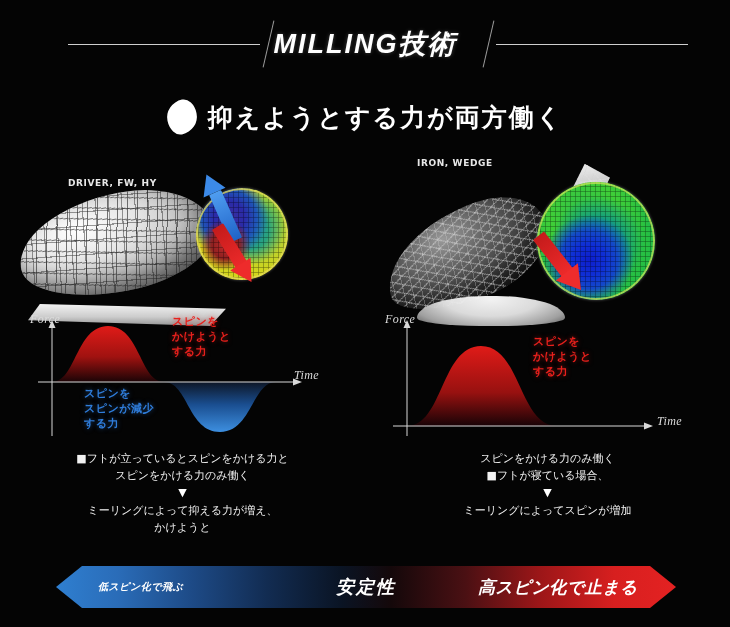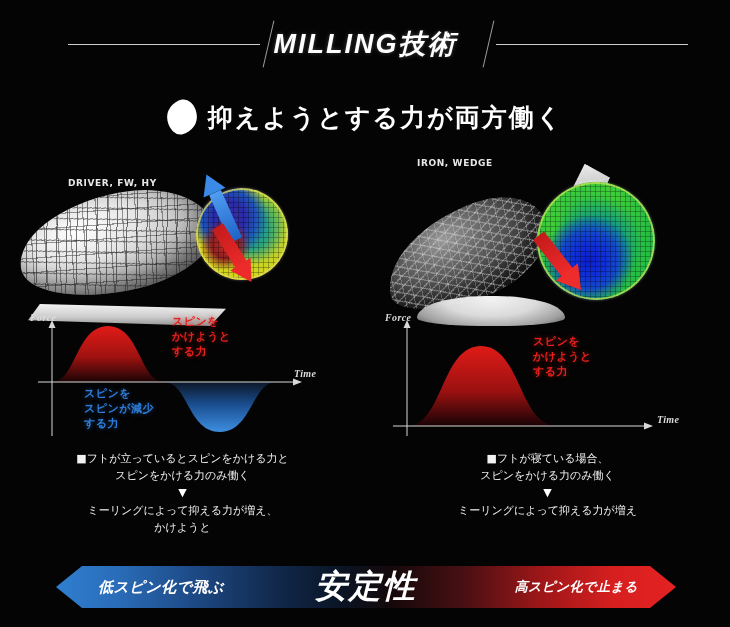--- a/index.html
+++ b/index.html
@@ -153,21 +153,21 @@
   .ground.right-g{left:52px;top:128px;width:148px;height:30px;
     background:radial-gradient(ellipse at 50% 10%, #ffffff 0%, #e6e6e6 45%, #a8a8a8 78%, #5a5a5a 100%);
     border-radius:50% 50% 46% 46% / 78% 78% 30% 30%;
     opacity:.95;}
 
   
   .graph{position:absolute;top:160px;width:310px;height:130px;}
   .panel.left .graph{left:30px;}
   .panel.right .graph{left:20px;}
 
-  .axis-label{position:absolute;font-style:italic;font-weight:bold;font-size:10px;
+  .axis-label{position:absolute;font-style:italic;font-weight:normal;font-size:12px;
               color:#dcdcdc;letter-spacing:.4px;
               font-family:"Liberation Serif",serif;}
 
   .gwrap{position:absolute;inset:0;}
   svg.gsvg{position:absolute;left:0;top:0;overflow:visible;}
 
   
   .gtext{position:absolute;font-weight:bold;font-size:11px;line-height:15px;
          letter-spacing:.5px;
          font-family:"DejaVu Sans","Liberation Sans",sans-serif;}
@@ -180,28 +180,28 @@
            font-family:"DejaVu Sans","Liberation Sans",sans-serif;}
   .caption .tri{display:block;color:#fff;font-size:11px;line-height:16px;margin:1px 0;}
 
   
   .bottombar{position:absolute;left:56px;top:566px;width:620px;height:42px;
     background:linear-gradient(90deg,
        #2f7fd0 0%, #2a6cb8 10%, #1d4a86 22%, #122c52 34%,
        #0a1424 46%, #14080a 54%, #4a1013 66%, #9c1618 78%, #d71f1f 90%, #e42222 100%);
     clip-path:polygon(0 50%, 26px 0, calc(100% - 26px) 0, 100% 50%, calc(100% - 26px) 100%, 26px 100%);
     display:flex;align-items:center;}
-  .bb-left{position:absolute;left:42px;font-weight:bold;font-style:italic;font-size:15px;
+  .bb-left{position:absolute;left:42px;font-weight:bold;font-style:italic;font-size:10px;
            color:#fff;letter-spacing:.5px;
            font-family:"DejaVu Sans","Liberation Sans",sans-serif;}
   .bb-center{position:absolute;left:0;width:620px;text-align:center;
-             font-weight:bold;font-style:italic;font-size:32px;color:#fff;
+             font-weight:bold;font-style:italic;font-size:18px;color:#fff;
              letter-spacing:2px;
              font-family:"DejaVu Sans","Liberation Sans",sans-serif;}
-  .bb-right{position:absolute;right:38px;font-weight:bold;font-style:italic;font-size:13px;
+  .bb-right{position:absolute;right:38px;font-weight:bold;font-style:italic;font-size:17px;
             color:#fff;letter-spacing:.5px;
             font-family:"DejaVu Sans","Liberation Sans",sans-serif;}
 </style>
 </head>
 <body>
 
 <div class="stage">
 
   <div class="header">
     <div class="hdr-line left"></div>
@@ -347,24 +347,24 @@
       </div>
 
       <div class="gtext red" style="left:148px;top:24px;">
         <div>スピンを</div>
         <div>かけようと</div>
         <div>する力</div>
       </div>
     </div>
 
     <div class="caption">
+      <div>スピンをかける力のみ働く</div>
       <div>■フトが寝ている場合、</div>
-      <div>スピンをかける力のみ働く</div>
       <span class="tri">▼</span>
-      <div>ミーリングによって抑える力が増え</div>
+      <div>ミーリングによってスピンが増加</div>
     </div>
   </div>
 
   <div class="bottombar">
     <div class="bb-left">低スピン化で飛ぶ</div>
     <div class="bb-center">安定性</div>
     <div class="bb-right">高スピン化で止まる</div>
   </div>
 
 </div>

